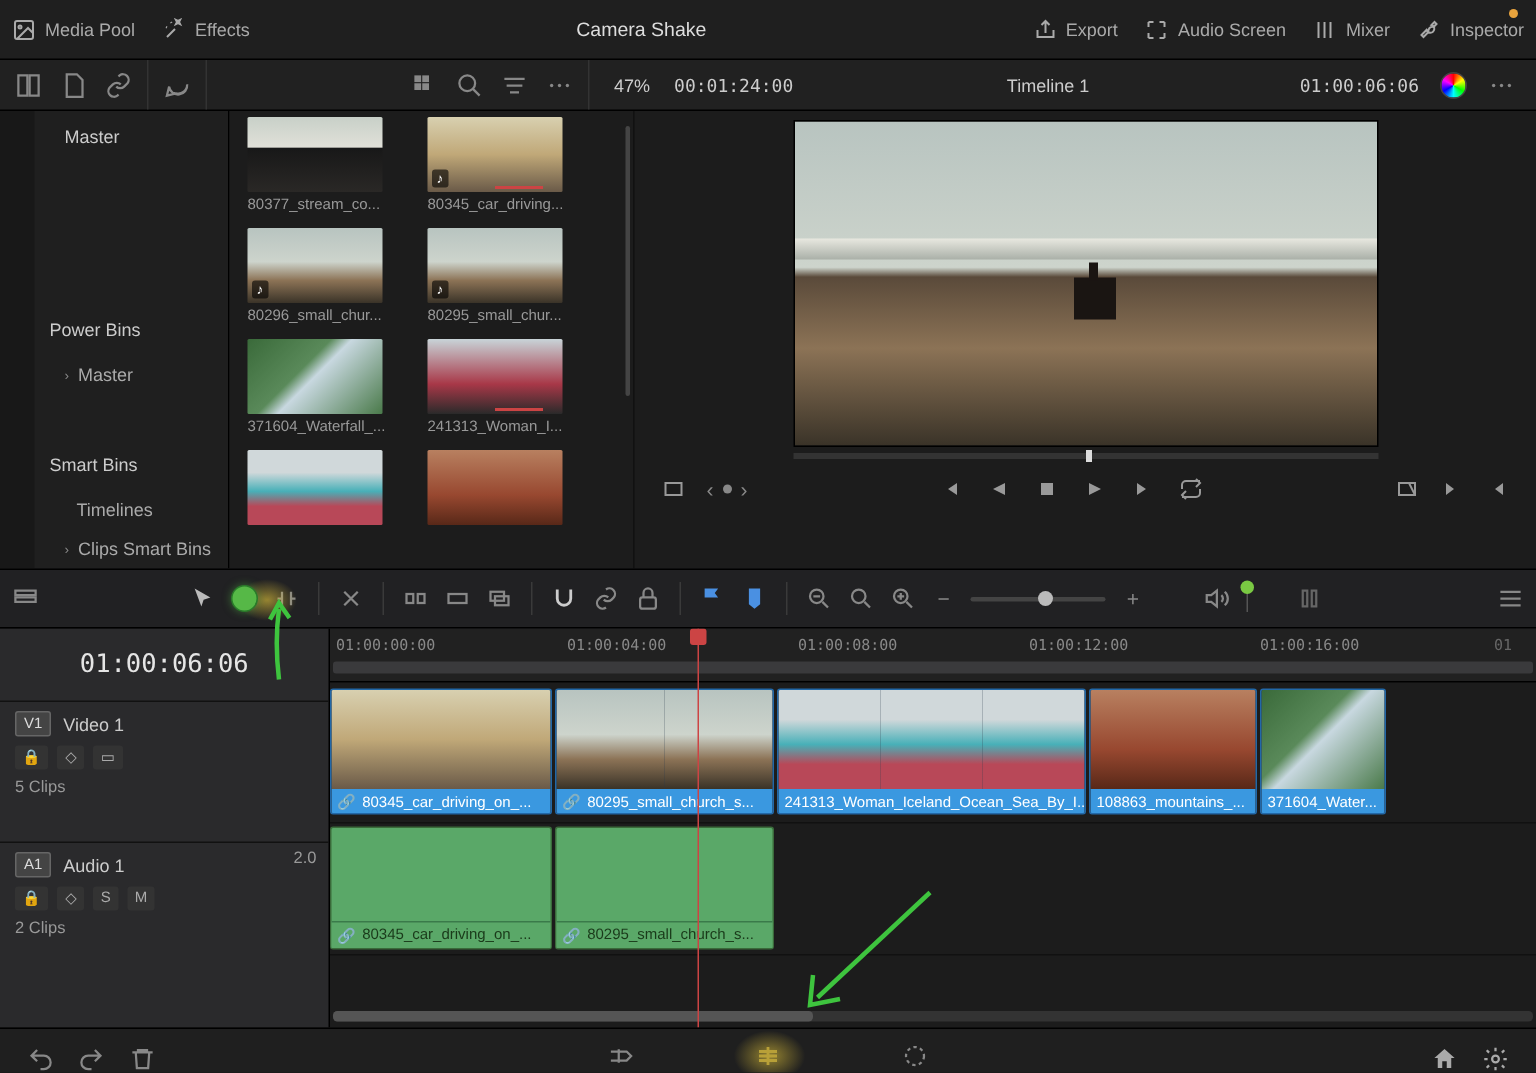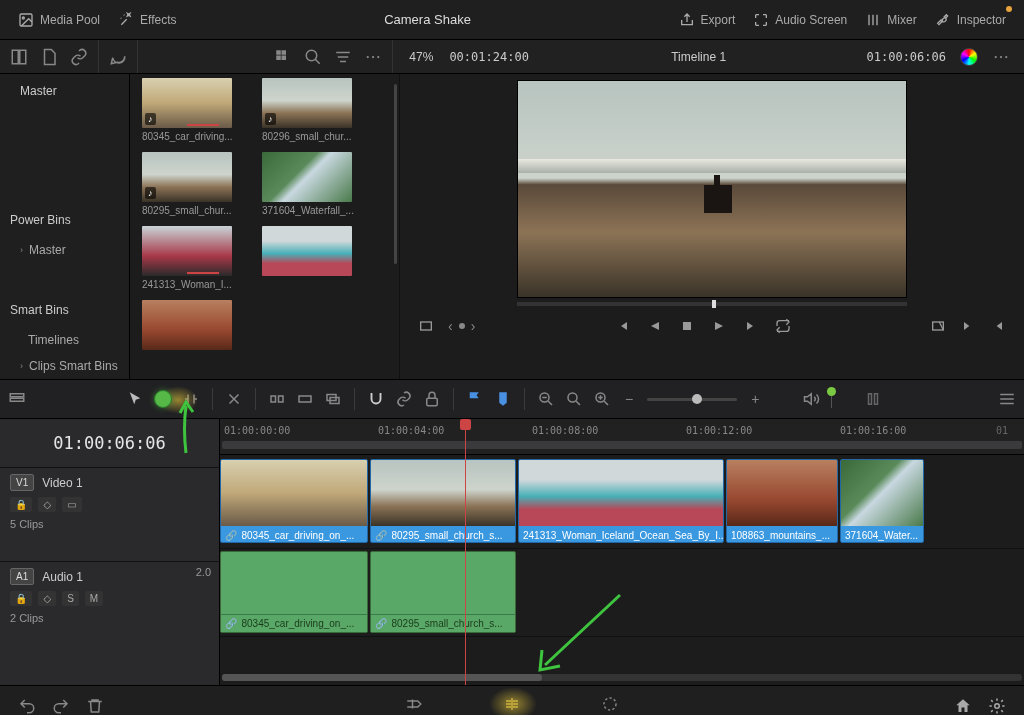--- a/index.html
+++ b/index.html
@@ -1,38 +1,38 @@
 <!DOCTYPE html>
 <html><head>
 <meta charset="utf-8">
 <style>
 * { margin: 0; padding: 0; box-sizing: border-box; font-family: -apple-system, BlinkMacSystemFont, "Segoe UI", Arial, sans-serif; }
 body { background: #181818; color: #c0c0c0; width: 1024px; height: 715px; overflow: hidden; font-size: 12px; position: relative; }
 
 
-.topbar { height: 40px; background: #1f1f1f; display: flex; align-items: center; padding: 0 18px; border-bottom: 1px solid #000; }
+.topbar { height: 40px; background: #1f1f1f; display: flex; align-items: center; padding: 0 8px; border-bottom: 1px solid #000; }
 .topbar .left, .topbar .right { display: flex; align-items: center; gap: 18px; }
 .topbar .center { flex: 1; text-align: center; color: #ddd; font-size: 13px; }
 .topbar .item { display: flex; align-items: center; gap: 6px; color: #aaa; cursor: pointer; font-size: 12px; }
 .topbar svg { width: 16px; height: 16px; }
 .dot-orange { width:6px; height:6px; border-radius:50%; background:#e8a33d; position:absolute; top:6px; right:12px;}
 
 
 .toolbar2 { height: 34px; background: #212121; display: flex; align-items: center; border-bottom: 1px solid #000; }
 .tb2-group { display: flex; align-items: center; gap: 12px; padding: 0 10px; border-right: 1px solid #333; height: 100%; }
 .tb2-group:last-child { border-right: none; }
 .tb2-icon { width: 18px; height: 18px; color: #888; cursor:pointer; display:flex; align-items:center; justify-content:center;}
 .tb2-spacer { flex: 1; }
 .tb2-center { display:flex; align-items:center; gap: 16px; padding: 0 16px;}
 .tb2-text { color: #ccc; font-size: 12px;}
 .tb2-right { display:flex; align-items:center; gap:14px; padding: 0 14px;}
 .color-wheel { width:18px; height:18px; border-radius:50%; background: conic-gradient(red, yellow, lime, cyan, blue, magenta, red); border: 1px solid #444;}
 
 
-.content { display: flex; height: 305px; }
+.content { display: flex; height: 305px; padding-left: 23px; }
 
 
 .sidebar { width: 130px; background: #1f1f1f; border-right: 1px solid #000; display:flex; flex-direction:column; }
 .sidebar-section { padding: 10px 10px; color: #ccc; font-size: 12px; }
 .sidebar-item { padding: 6px 10px 6px 20px; color: #aaa; font-size: 12px; cursor:pointer; display:flex; align-items:center; gap:6px;}
 .sidebar-chev { font-size: 9px; color:#888;}
 .sidebar-spacer { flex: 1; }
 
 
 .thumb-panel { width: 270px; background: #1c1c1c; overflow: hidden; position: relative; padding: 4px 0 0 12px; border-right:1px solid #111;}
@@ -264,20 +264,24 @@
       </div>
     <div class="sidebar-item">
         <span class="sidebar-chev">›</span>
         <span>Clips Smart Bins</span>
       </div>
   </div>
 
   <div class="thumb-panel">
     <div class="thumb-grid">
       <div class="thumb">
+          <div class="thumb-img bg-road"></div>
+          <div class="thumb-label">80377_stream_co...</div>
+        </div>
+      <div class="thumb">
           <div class="thumb-img bg-roadcar">
             <div class="thumb-badge">♪</div>
             <div class="thumb-redbar"></div>
           </div>
           <div class="thumb-label">80345_car_driving...</div>
         </div>
       <div class="thumb">
           <div class="thumb-img bg-church">
             <div class="thumb-badge">♪</div>
           </div>

